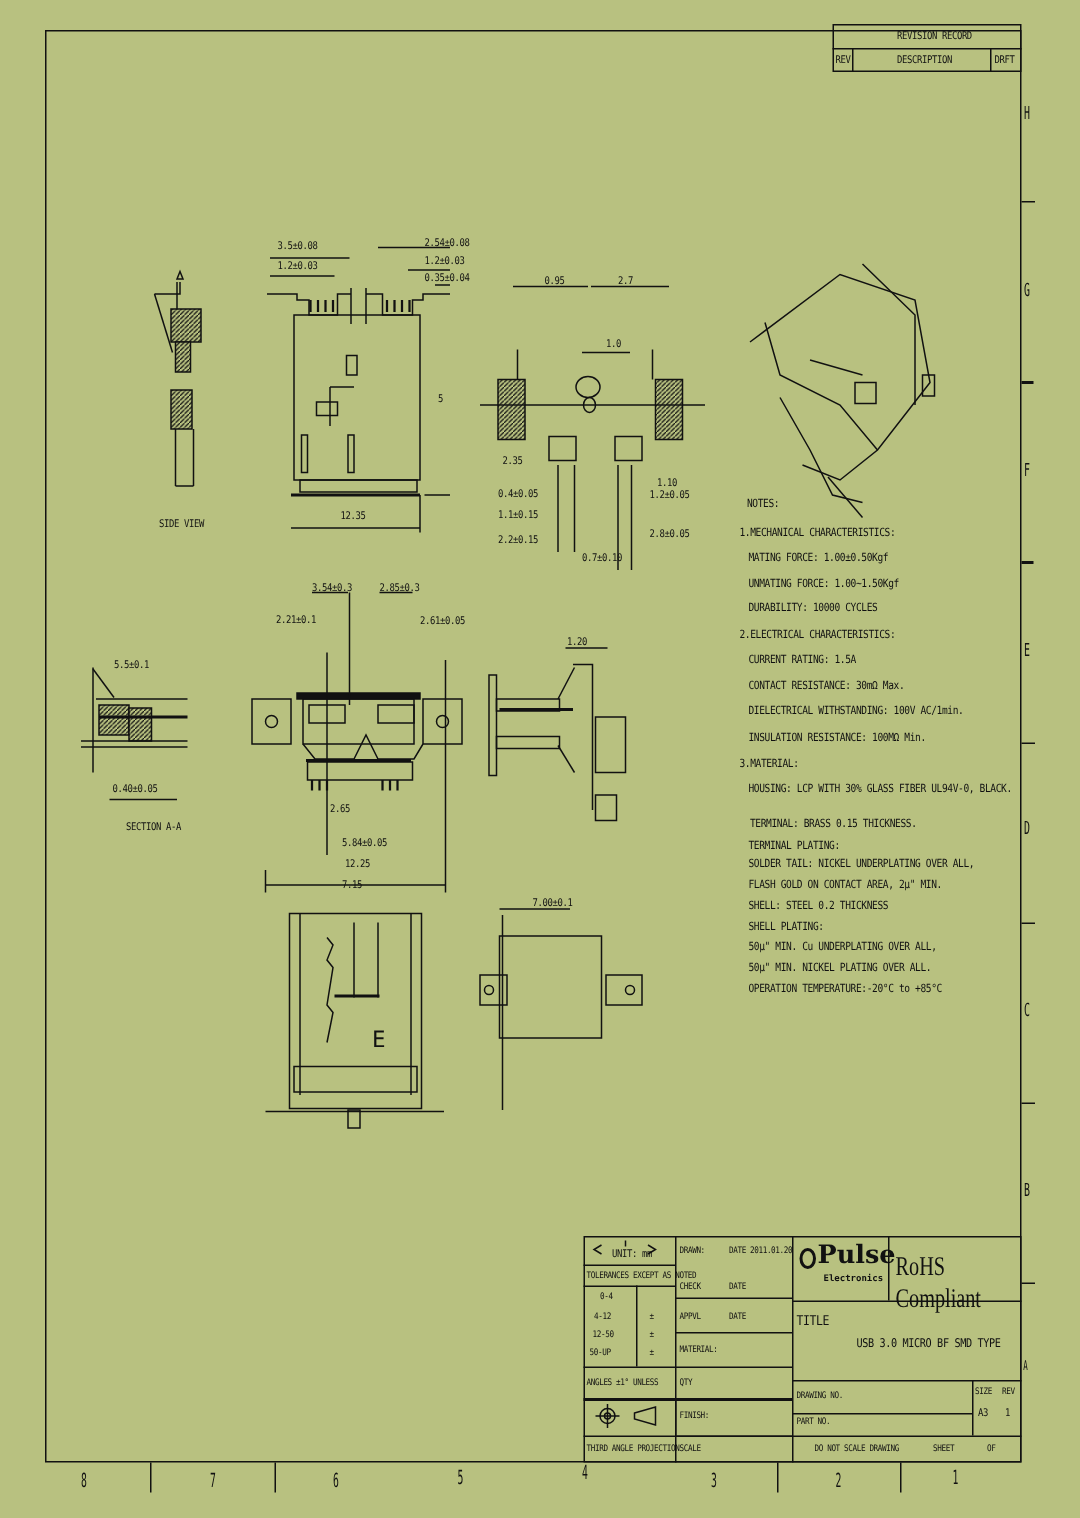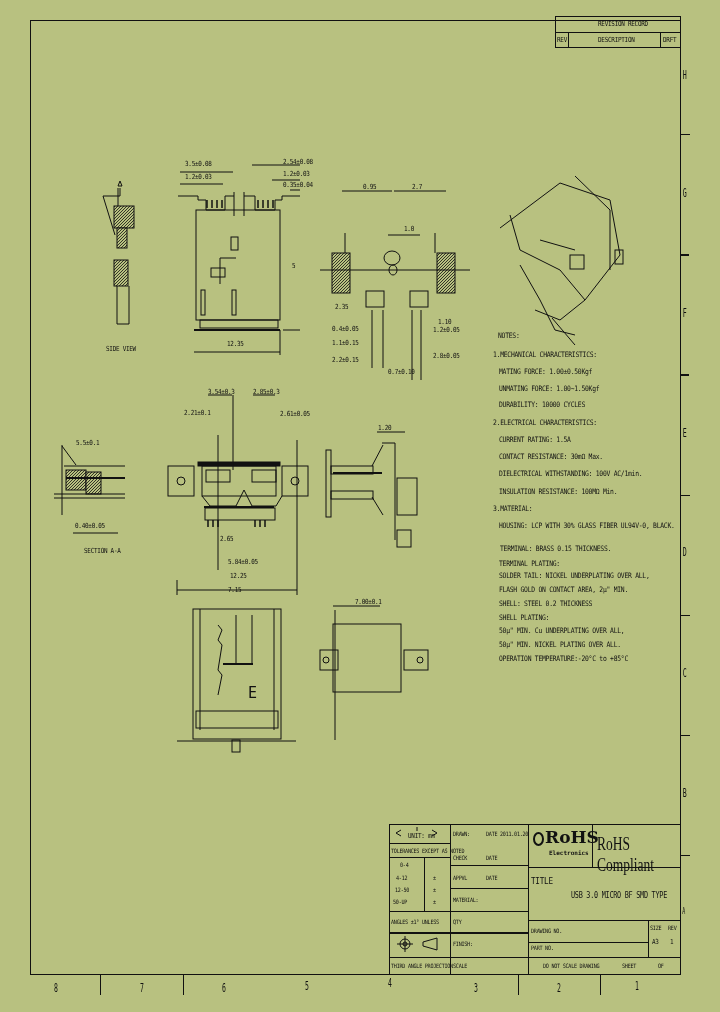--- a/index.html
+++ b/index.html
@@ -367,21 +367,21 @@
   <div class="t" style="left:453px;top:854px;font-size:6px;">CHECK</div>
   <div class="t" style="left:486px;top:854px;font-size:6px;">DATE</div>
   <div class="t" style="left:453px;top:874px;font-size:6px;">APPVL</div>
   <div class="t" style="left:486px;top:874px;font-size:6px;">DATE</div>
   <div class="t" style="left:453px;top:896px;font-size:6px;">MATERIAL:</div>
   <div class="t" style="left:453px;top:918px;font-size:6px;">QTY</div>
   <div class="t" style="left:453px;top:940px;font-size:6px;">FINISH:</div>
   <div class="t" style="left:453px;top:962px;font-size:6px;">SCALE</div>
 
   <div class="abs" style="left:533px;top:830px;">
-    <span class="pulse" style="position:absolute;left:12px;top:-3px;">RoHS</span>
+    <span class="pulse" style="position:absolute;left:12px;top:-3px;">Pulse</span>
     <span style="position:absolute;left:16px;top:19px;font-size:6px;font-weight:bold;">Electronics</span>
     <span style="position:absolute;left:0;top:2px;width:11px;height:14px;border:2px solid #111;border-radius:50%;box-sizing:border-box;"></span>
   </div>
   <div class="rohs abs" style="left:597px;top:834px;">RoHS Compliant</div>
 
   <div class="t" style="left:531px;top:877px;font-size:9px;">TITLE</div>
   <div class="t" style="left:571px;top:892px;font-size:8px;">USB 3.0 MICRO BF SMD TYPE</div>
   <div class="t" style="left:531px;top:927px;font-size:6px;">DRAWING NO.</div>
   <div class="t" style="left:531px;top:944px;font-size:6px;">PART NO.</div>
   <div class="t" style="left:650px;top:924px;font-size:6px;">SIZE</div>

